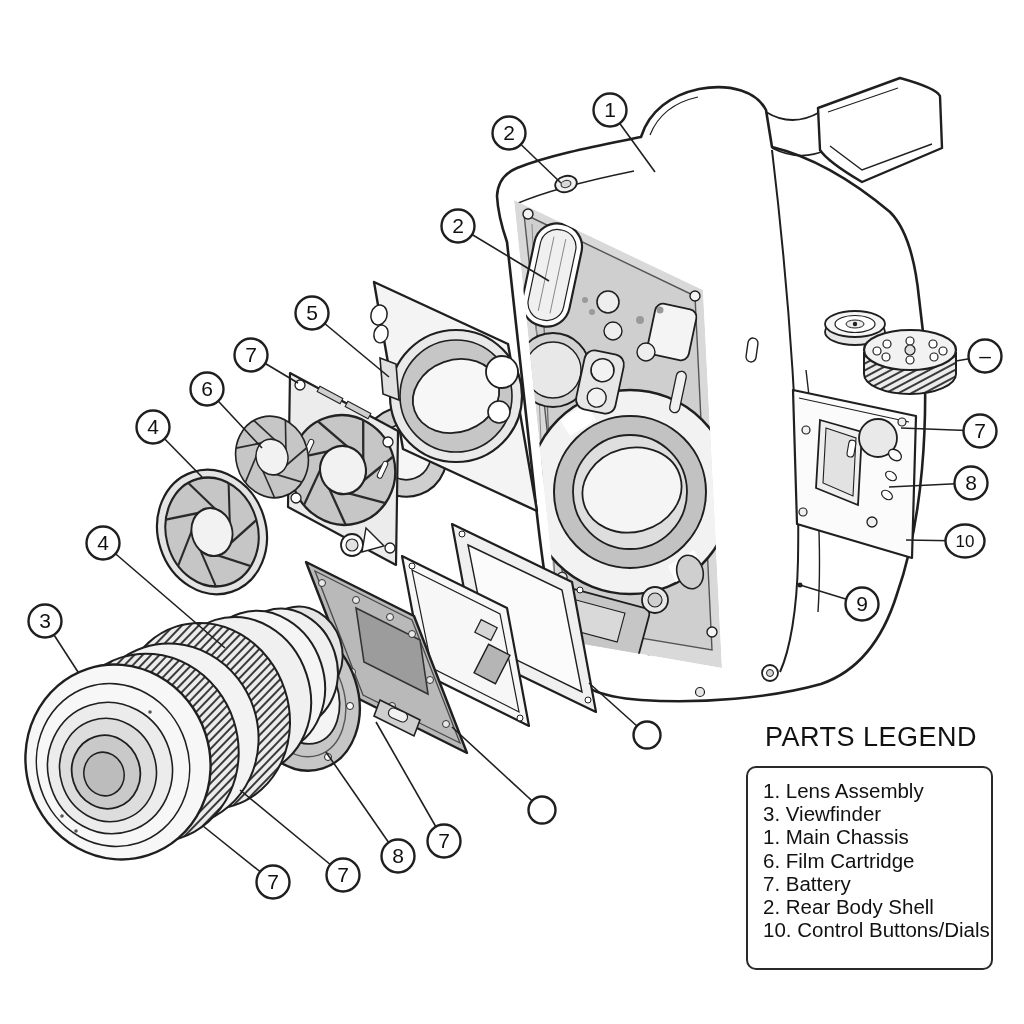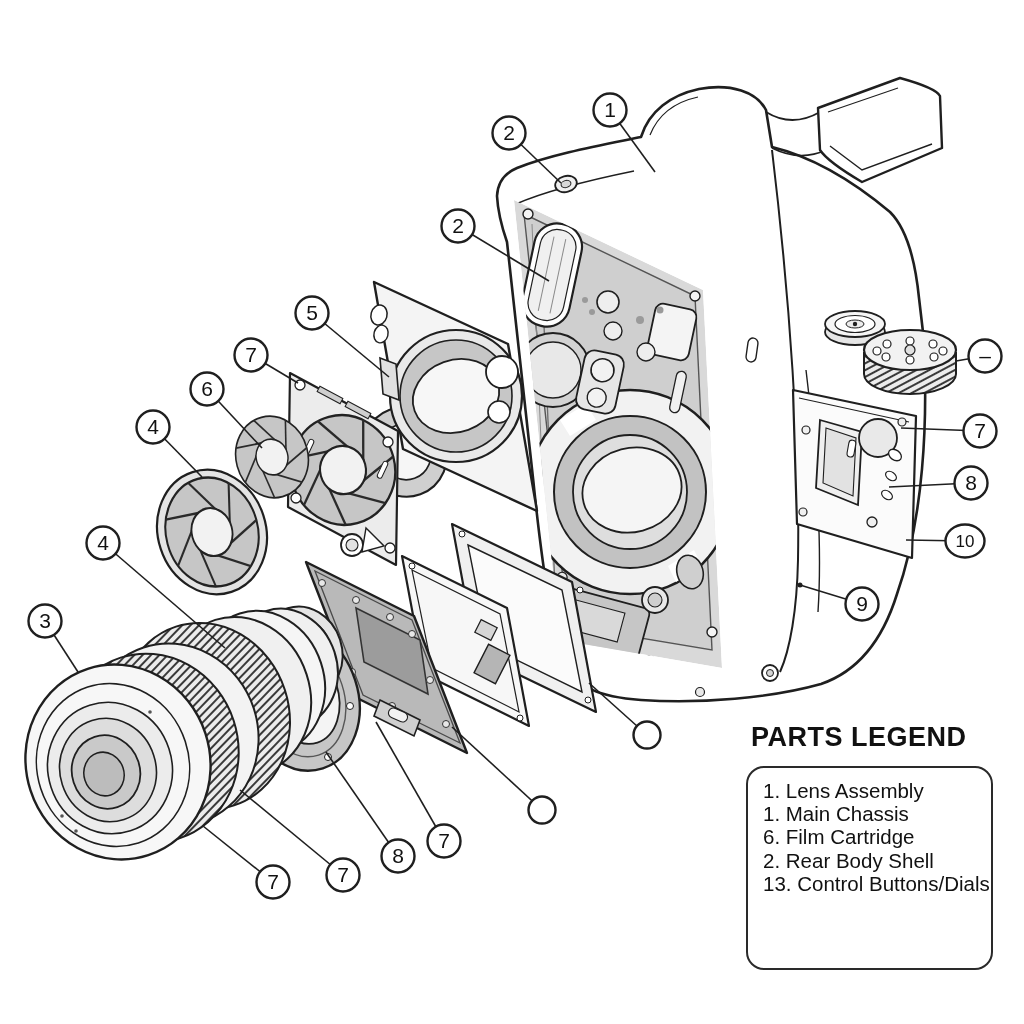--- a/index.html
+++ b/index.html
@@ -4,22 +4,22 @@
 <style>
   html,body{margin:0;padding:0;background:#fff;}
   .stage{position:relative;width:1024px;height:1024px;background:#ffffff;overflow:hidden;
          font-family:"Liberation Sans",sans-serif;}
   .stage svg{position:absolute;left:0;top:0;}
   .leader{stroke:#1f1f1f;stroke-width:1.6;}
   .callout-circle{fill:#ffffff;stroke:#1f1f1f;stroke-width:2.4;}
   .callout-num{font-family:"Liberation Sans",sans-serif;font-size:21px;fill:#111;text-anchor:middle;}
   .callout-num.small{font-size:17px;}
   .legend{position:absolute;left:746px;top:722px;width:246px;color:#111;}
-  .legend-title{font-size:27px;font-weight:700;letter-spacing:.5px;margin:0 0 13px 5px;}
-  .legend-box{border:2px solid #2a2a2a;border-radius:18px;padding:11px 8px 8px 15px;
+  .legend-title{font-size:27px;font-weight:400;letter-spacing:.5px;margin:0 0 13px 19px;}
+  .legend-box{border:2px solid #2a2a2a;border-radius:10px;padding:11px 8px 8px 15px;
               width:220px;height:181px;}
   .legend-item{font-size:20.5px;line-height:23.2px;white-space:nowrap;}
 </style>
 </head>
 <body>
 
 <div class="stage">
 
 <svg width="1024" height="1024" viewBox="0 0 1024 1024">
   <defs>
@@ -372,21 +372,23 @@
           <text x="862" y="611" class="callout-num">9</text>
         </g>
       </g>
 </svg>
 
 <div class="legend">
   <div class="legend-title">PARTS LEGEND</div>
   <div class="legend-box">
     <div class="legend-items">
           <div class="legend-item">1. Lens Assembly</div>
+          <div class="legend-item">3. Viewfinder</div>
           <div class="legend-item">1. Main Chassis</div>
           <div class="legend-item">6. Film Cartridge</div>
+          <div class="legend-item">7. Battery</div>
           <div class="legend-item">2. Rear Body Shell</div>
-          <div class="legend-item">13. Control Buttons/Dials</div>
+          <div class="legend-item">10. Control Buttons/Dials</div>
         </div>
   </div>
 </div>
 
 </div>
 
 </body></html>

